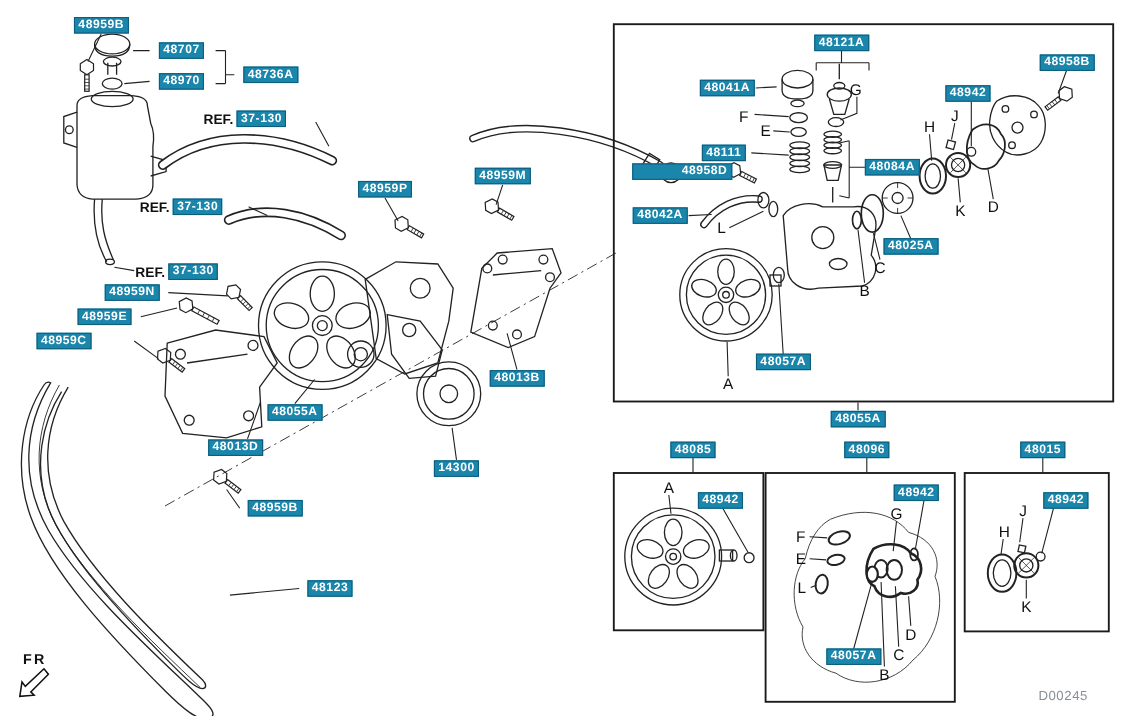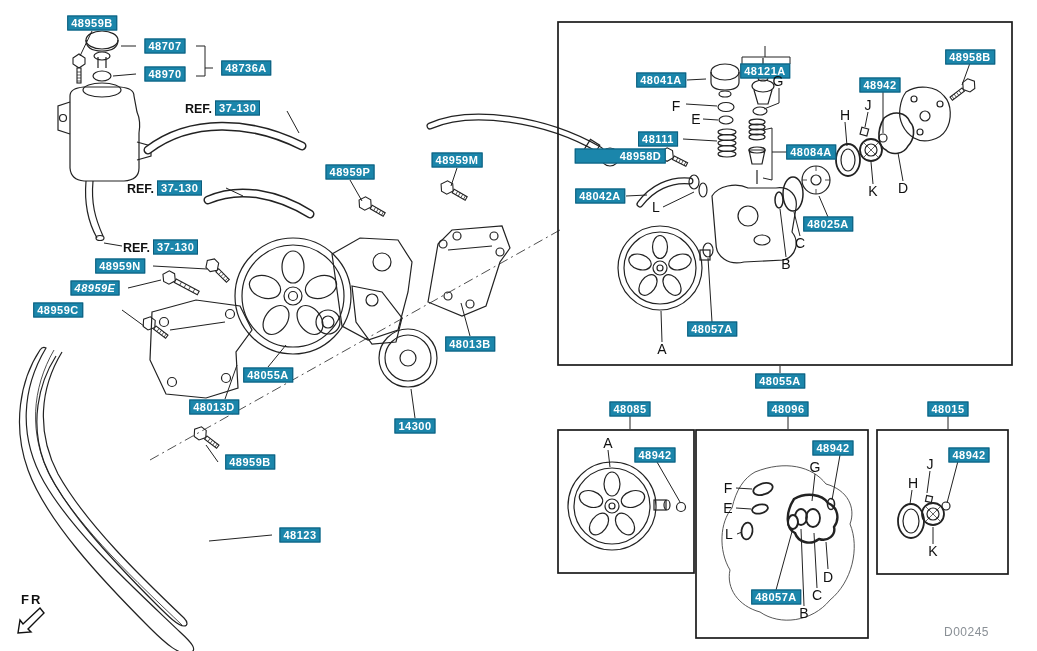--- a/index.html
+++ b/index.html
@@ -301,29 +301,29 @@
 
 
   <div id="labels">
       <div class="plabel" style="left: 92px; top: 23px;">48959B</div>
       <div class="plabel" style="left: 165px; top: 46px;">48707</div>
       <div class="plabel" style="left: 165px; top: 74px;">48970</div>
       <div class="plabel" style="left: 246px; top: 68px;">48736A</div>
       <div class="plabel" style="left: 350px; top: 172px;">48959P</div>
       <div class="plabel" style="left: 457px; top: 160px;">48959M</div>
       <div class="plabel" style="left: 120px; top: 266px; text-align: center;">48959N</div>
-      <div class="plabel" style="left: 95px; top: 288px; font-style: italic;">48959E</div>
+      <div class="plabel" style="left: 95px; top: 288px;">48959E</div>
       <div class="plabel" style="left: 58px; top: 310px;">48959C</div>
       <div class="plabel" style="left: 268px; top: 375px;">48055A</div>
       <div class="plabel" style="left: 214px; top: 407px;">48013D</div>
       <div class="plabel" style="left: 470px; top: 344px;">48013B</div>
       <div class="plabel" style="left: 415px; top: 426px;">14300</div>
       <div class="plabel" style="left: 250px; top: 462px;">48959B</div>
       <div class="plabel" style="left: 300px; top: 535px;">48123</div>
-      <div class="plabel" style="left: 765px; top: 39px; margin-top: 32px;">48121A</div>
+      <div class="plabel" style="left: 765px; top: 39px;">48121A</div>
       <div class="plabel" style="left: 661px; top: 80px;">48041A</div>
       <div class="plabel" style="left: 970px; top: 57px;">48958B</div>
       <div class="plabel" style="left: 880px; top: 85px;">48942</div>
       <div class="plabel" style="left: 658px; top: 139px;">48111</div>
       <div class="plabel" style="left: 620px; top: 156px; padding-left: 44px;">48958D</div>
       <div class="plabel" style="left: 600px; top: 196px;">48042A</div>
       <div class="plabel" style="left: 811px; top: 152px;">48084A</div>
       <div class="plabel" style="left: 828px; top: 224px;">48025A</div>
       <div class="plabel" style="left: 712px; top: 329px;">48057A</div>
       <div class="plabel" style="left: 780px; top: 381px;">48055A</div>

